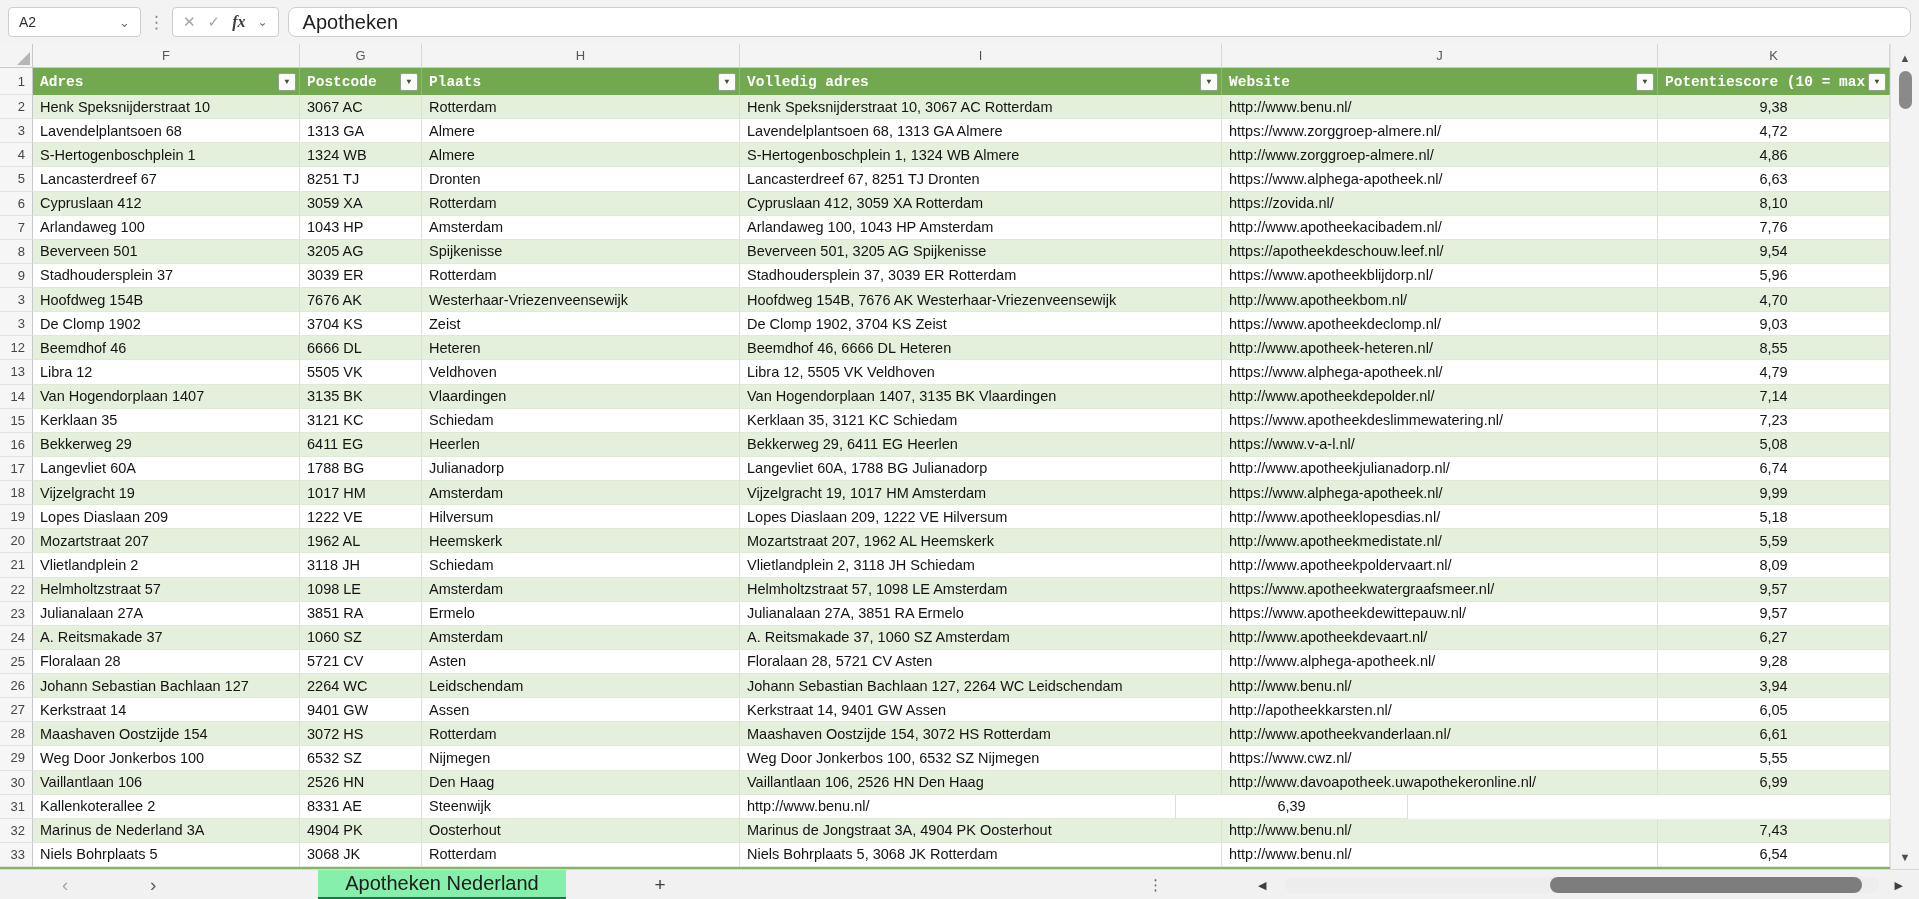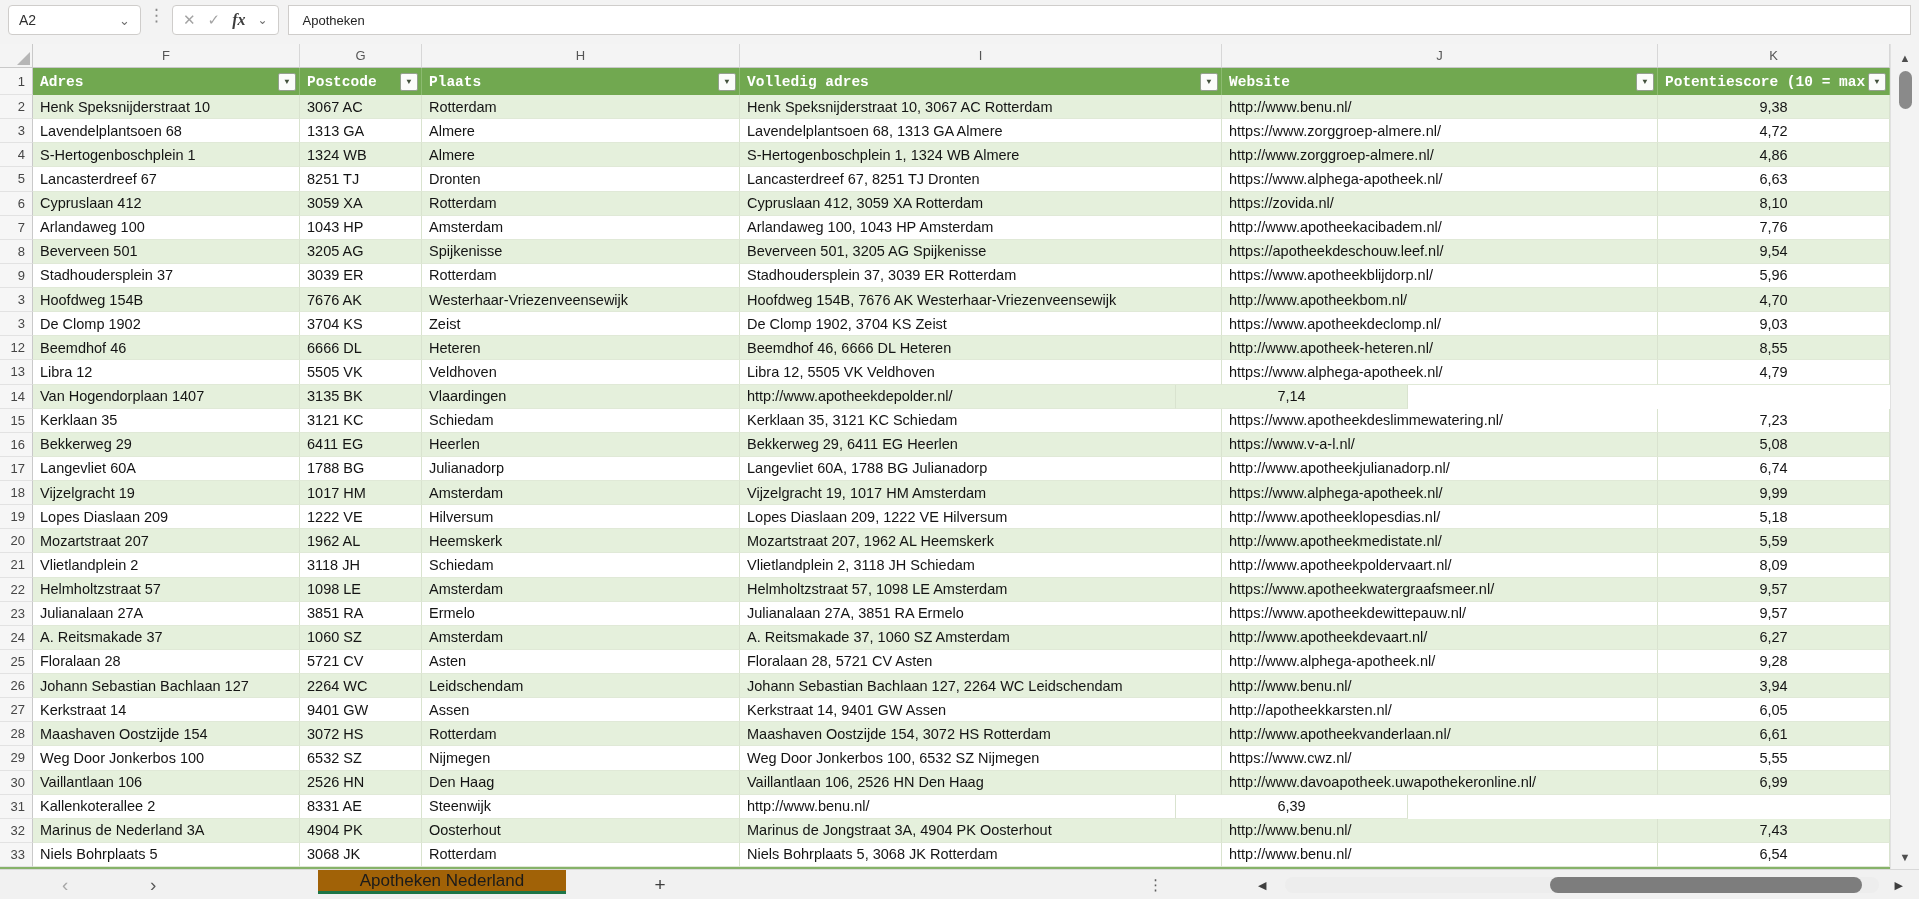--- a/index.html
+++ b/index.html
@@ -2,34 +2,34 @@
 <html style="--header-green: #71A850; --band-green: #E5F0DC; --tab-underline: #1E7647;"><head>
 <meta charset="utf-8">
 <style>
   * { margin:0; padding:0; box-sizing:border-box; }
   html,body { width:1919px; height:899px; overflow:hidden; }
   body { font-family:"Liberation Sans", sans-serif; background:#e8e8e8; }
   .app { position:relative; width:1919px; height:899px; background:#fff; overflow:hidden; }
 
   
   .topbar { position:absolute; top:0; left:0; right:0; height:44px; background:#f3f3f3;
-            display:flex; align-items:flex-start; padding:5px 8px; }
+            display:flex; align-items:center; padding:12px 8px; }
   .name-box { width:133px; height:30px; background:#fff; border:1px solid #cfcdcb; border-radius:4px;
               display:flex; align-items:center; padding:0 10px; font-size:14px; color:#2f2f2f; }
   .name-box .chev { margin-left:auto; color:#6e6e6e; font-size:13px; line-height:1; }
   .sep-dots { color:#8a8a8a; font-size:17px; margin:0 7px; user-select:none; }
   .fx-group { height:30px; background:#fff; border:1px solid #cfcdcb; border-radius:4px;
               display:flex; align-items:center; padding:0 10px; gap:12px; }
   .icon-x { color:#a3a3a3; font-size:15px; }
   .icon-check { color:#a3a3a3; font-size:15px; }
   .icon-fx { font-family:"Liberation Serif", serif; font-style:italic; font-weight:bold;
              color:#3c3c3c; font-size:16px; }
   .fx-chev { color:#6e6e6e; font-size:12px; }
-  .formula-box { flex:1; height:30px; background:#fff; border:1px solid #cfcdcb; border-radius:0;
-                 display:flex; align-items:center; padding:0 14px; font-size:13px; color:#1f1f1f;
+  .formula-box { flex:1; height:30px; background:#fff; border:1px solid #cfcdcb; border-radius:8px;
+                 display:flex; align-items:center; padding:0 14px; font-size:20px; color:#1f1f1f;
                  margin-left:9px; }
 
   
   .sheet { position:absolute; top:44px; left:0; width:1890px; bottom:30px;
            display:flex; flex-direction:column; background:#fff;
            border-bottom:2px solid #86b269; }
   .w-gut { width:33px; flex:0 0 33px; }
   .w-f { width:267px; flex:0 0 267px; }
   .w-g { width:122px; flex:0 0 122px; }
   .w-h { width:318px; flex:0 0 318px; }
@@ -73,24 +73,24 @@
   .vs-thumb { position:absolute; top:27px; left:8px; width:13px; height:38px; background:#8a8a8a; border-radius:7px; }
   .vs-down { position:absolute; bottom:6px; left:0; right:0; text-align:center; color:#4f4f4f; font-size:11px; }
 
   
   .bottombar { position:absolute; left:0; right:0; bottom:0; height:30px; background:#f1f1f1;
                border-top:1px solid #d8d8d8; }
   .nav-chev { position:absolute; top:0; height:30px; display:flex; align-items:center;
               font-size:19px; color:#595959; }
   .nav-chev.prev { left:62px; color:#a7a7a7; }
   .nav-chev.next { left:150px; }
-  .sheet-tab { position:absolute; left:318px; top:0; width:248px; height:24px; background:#a16207;
+  .sheet-tab { position:absolute; left:318px; top:0; width:248px; height:30px; background:#86efac;
                border-bottom:3px solid var(--tab-underline,#1E7647);
                display:flex; align-items:center; justify-content:center;
-               font-size:17px; color:#1b1b1b; }
+               font-size:20px; color:#1b1b1b; }
   .add-sheet { position:absolute; left:640px; top:0; height:30px; width:40px; display:flex;
                align-items:center; justify-content:center; font-size:19px; color:#3f3f3f; }
   .bb-dots { position:absolute; left:1148px; top:0; height:30px; display:flex; align-items:center;
              color:#5d5d5d; font-size:15px; }
   .hs-left { position:absolute; left:1258px; top:0; height:30px; display:flex; align-items:center;
              font-size:11px; color:#3f3f3f; }
   .hs-track { position:absolute; left:1285px; right:40px; top:7px; height:16px; background:#ededed; border-radius:8px; }
   .hs-thumb { position:absolute; left:1550px; top:7px; width:312px; height:16px; background:#7d7d7d; border-radius:8px; }
   .hs-right { position:absolute; right:16px; top:0; height:30px; display:flex; align-items:center;
               font-size:11px; color:#3f3f3f; }
@@ -278,20 +278,21 @@
       <div class="data-cell w-h">Veldhoven</div>
       <div class="data-cell w-i">Libra 12, 5505 VK Veldhoven</div>
       <div class="data-cell w-j">https://www.alphega-apotheek.nl/</div>
       <div class="data-cell w-k cell-score">4,79</div>
     </div>
         <div class="row">
       <div class="gut-cell w-gut">14</div>
       <div class="data-cell w-f">Van Hogendorplaan 1407</div>
       <div class="data-cell w-g">3135 BK</div>
       <div class="data-cell w-h">Vlaardingen</div>
+      <div class="data-cell w-i">Van Hogendorplaan 1407, 3135 BK Vlaardingen</div>
       <div class="data-cell w-j">http://www.apotheekdepolder.nl/</div>
       <div class="data-cell w-k cell-score">7,14</div>
     </div>
         <div class="row">
       <div class="gut-cell w-gut">15</div>
       <div class="data-cell w-f">Kerklaan 35</div>
       <div class="data-cell w-g">3121 KC</div>
       <div class="data-cell w-h">Schiedam</div>
       <div class="data-cell w-i">Kerklaan 35, 3121 KC Schiedam</div>
       <div class="data-cell w-j">https://www.apotheekdeslimmewatering.nl/</div>

